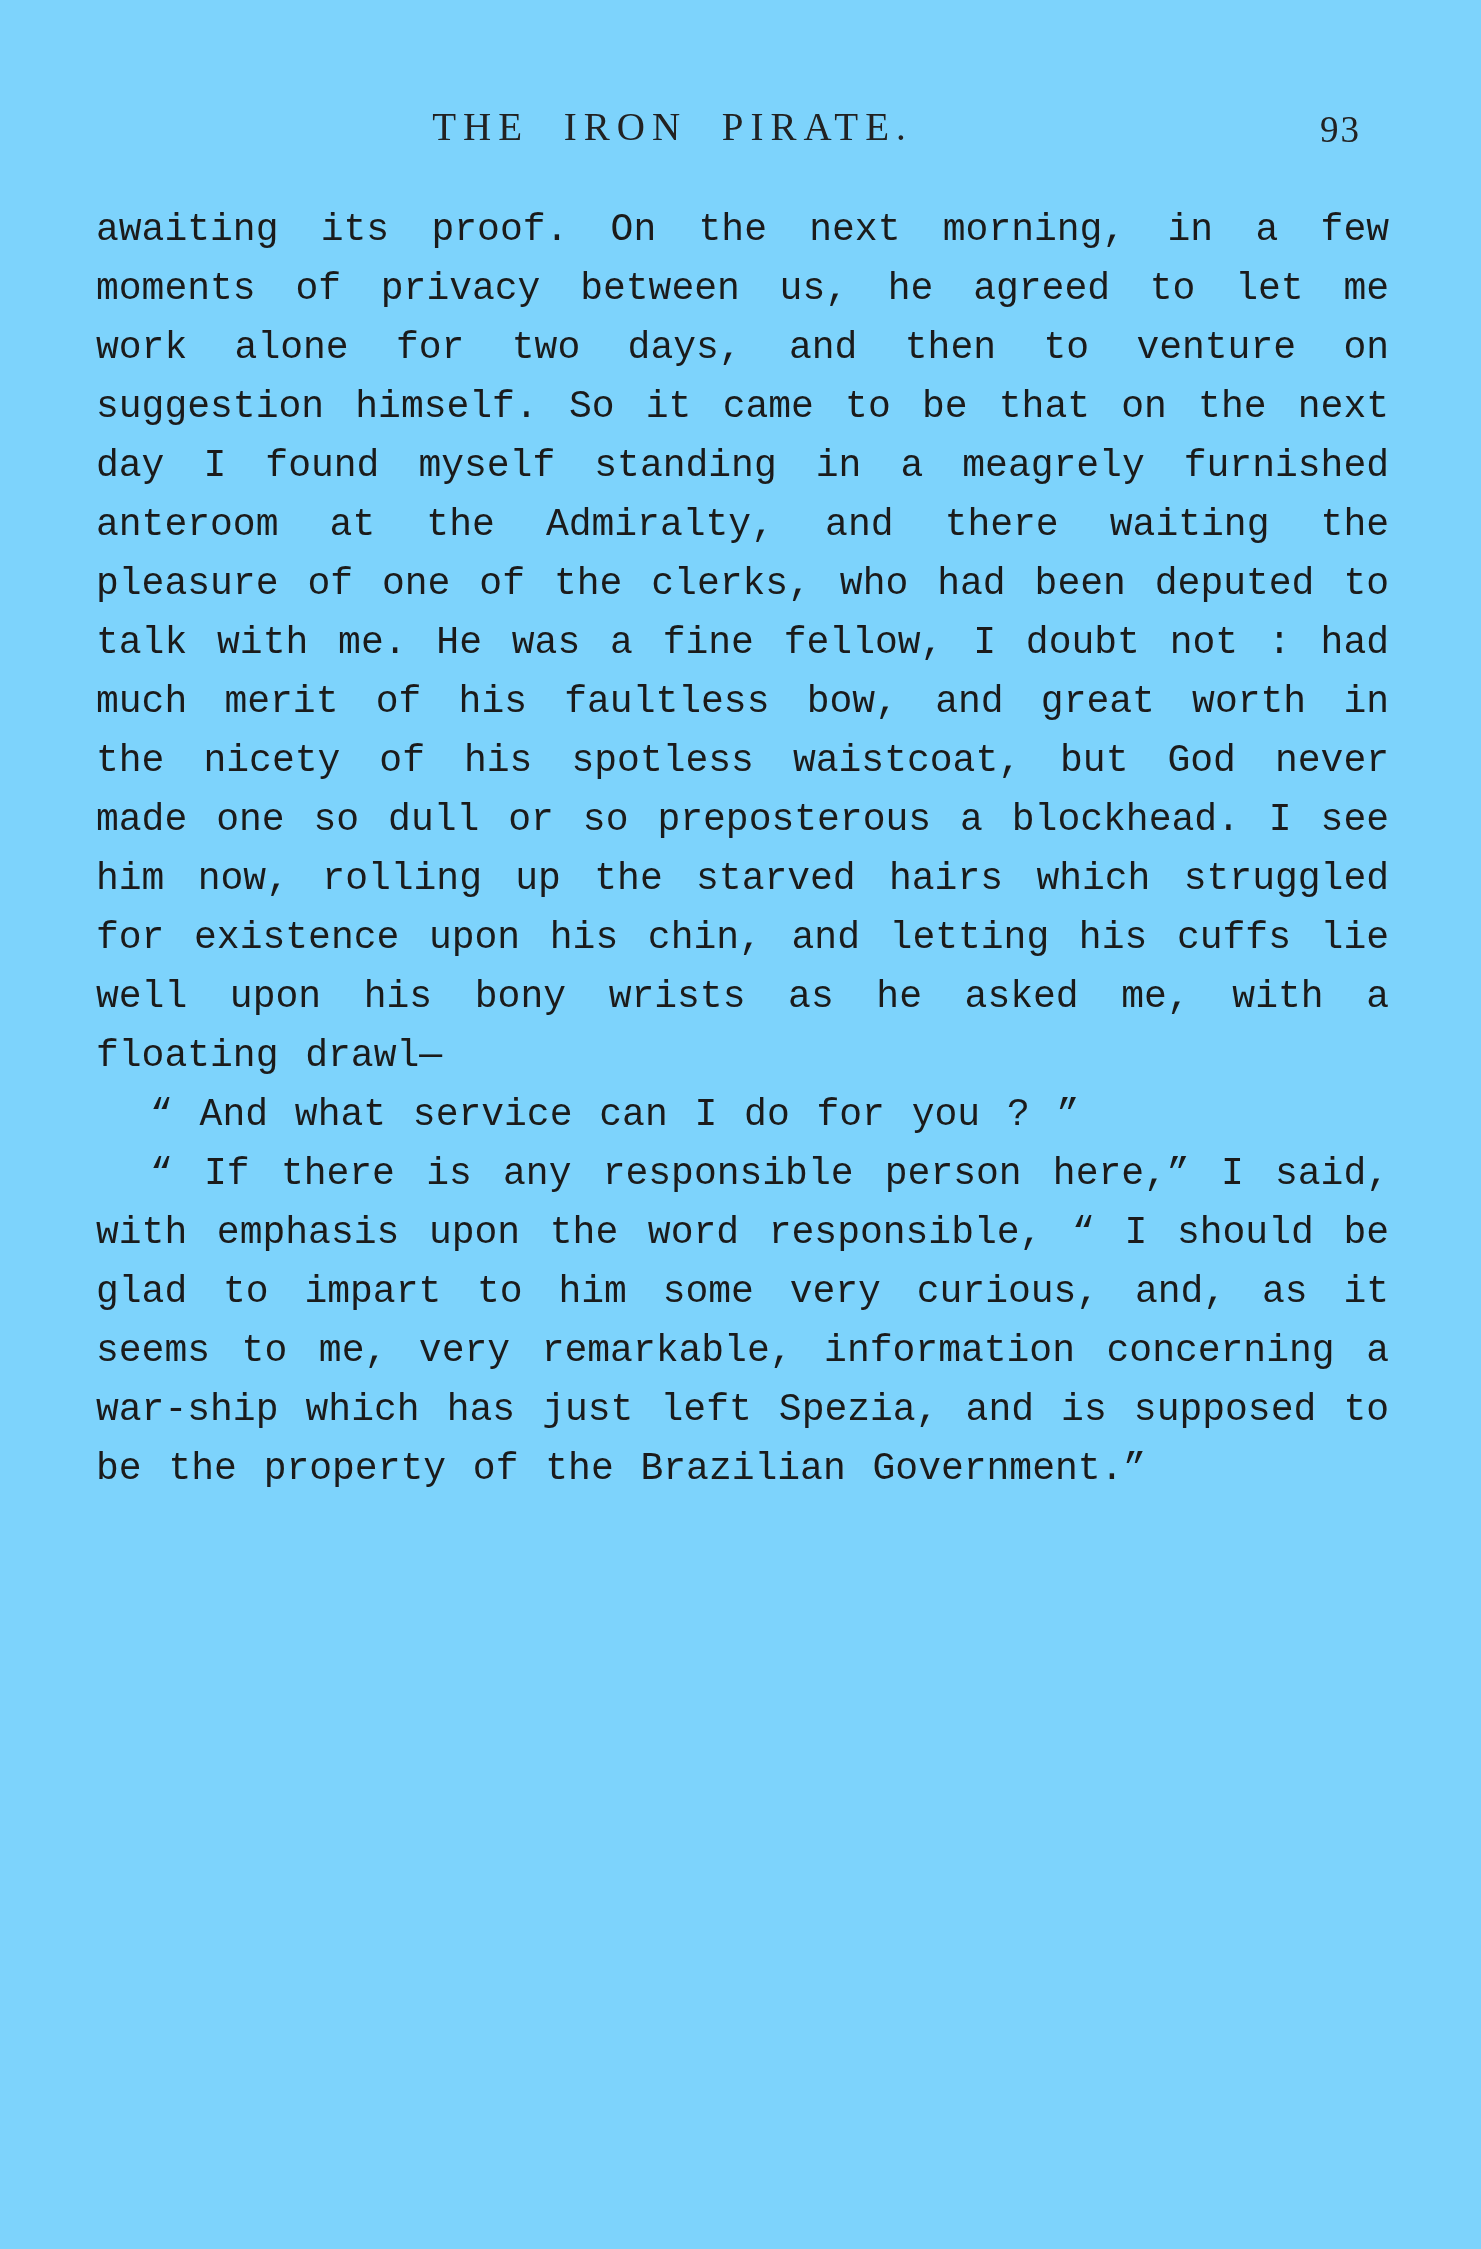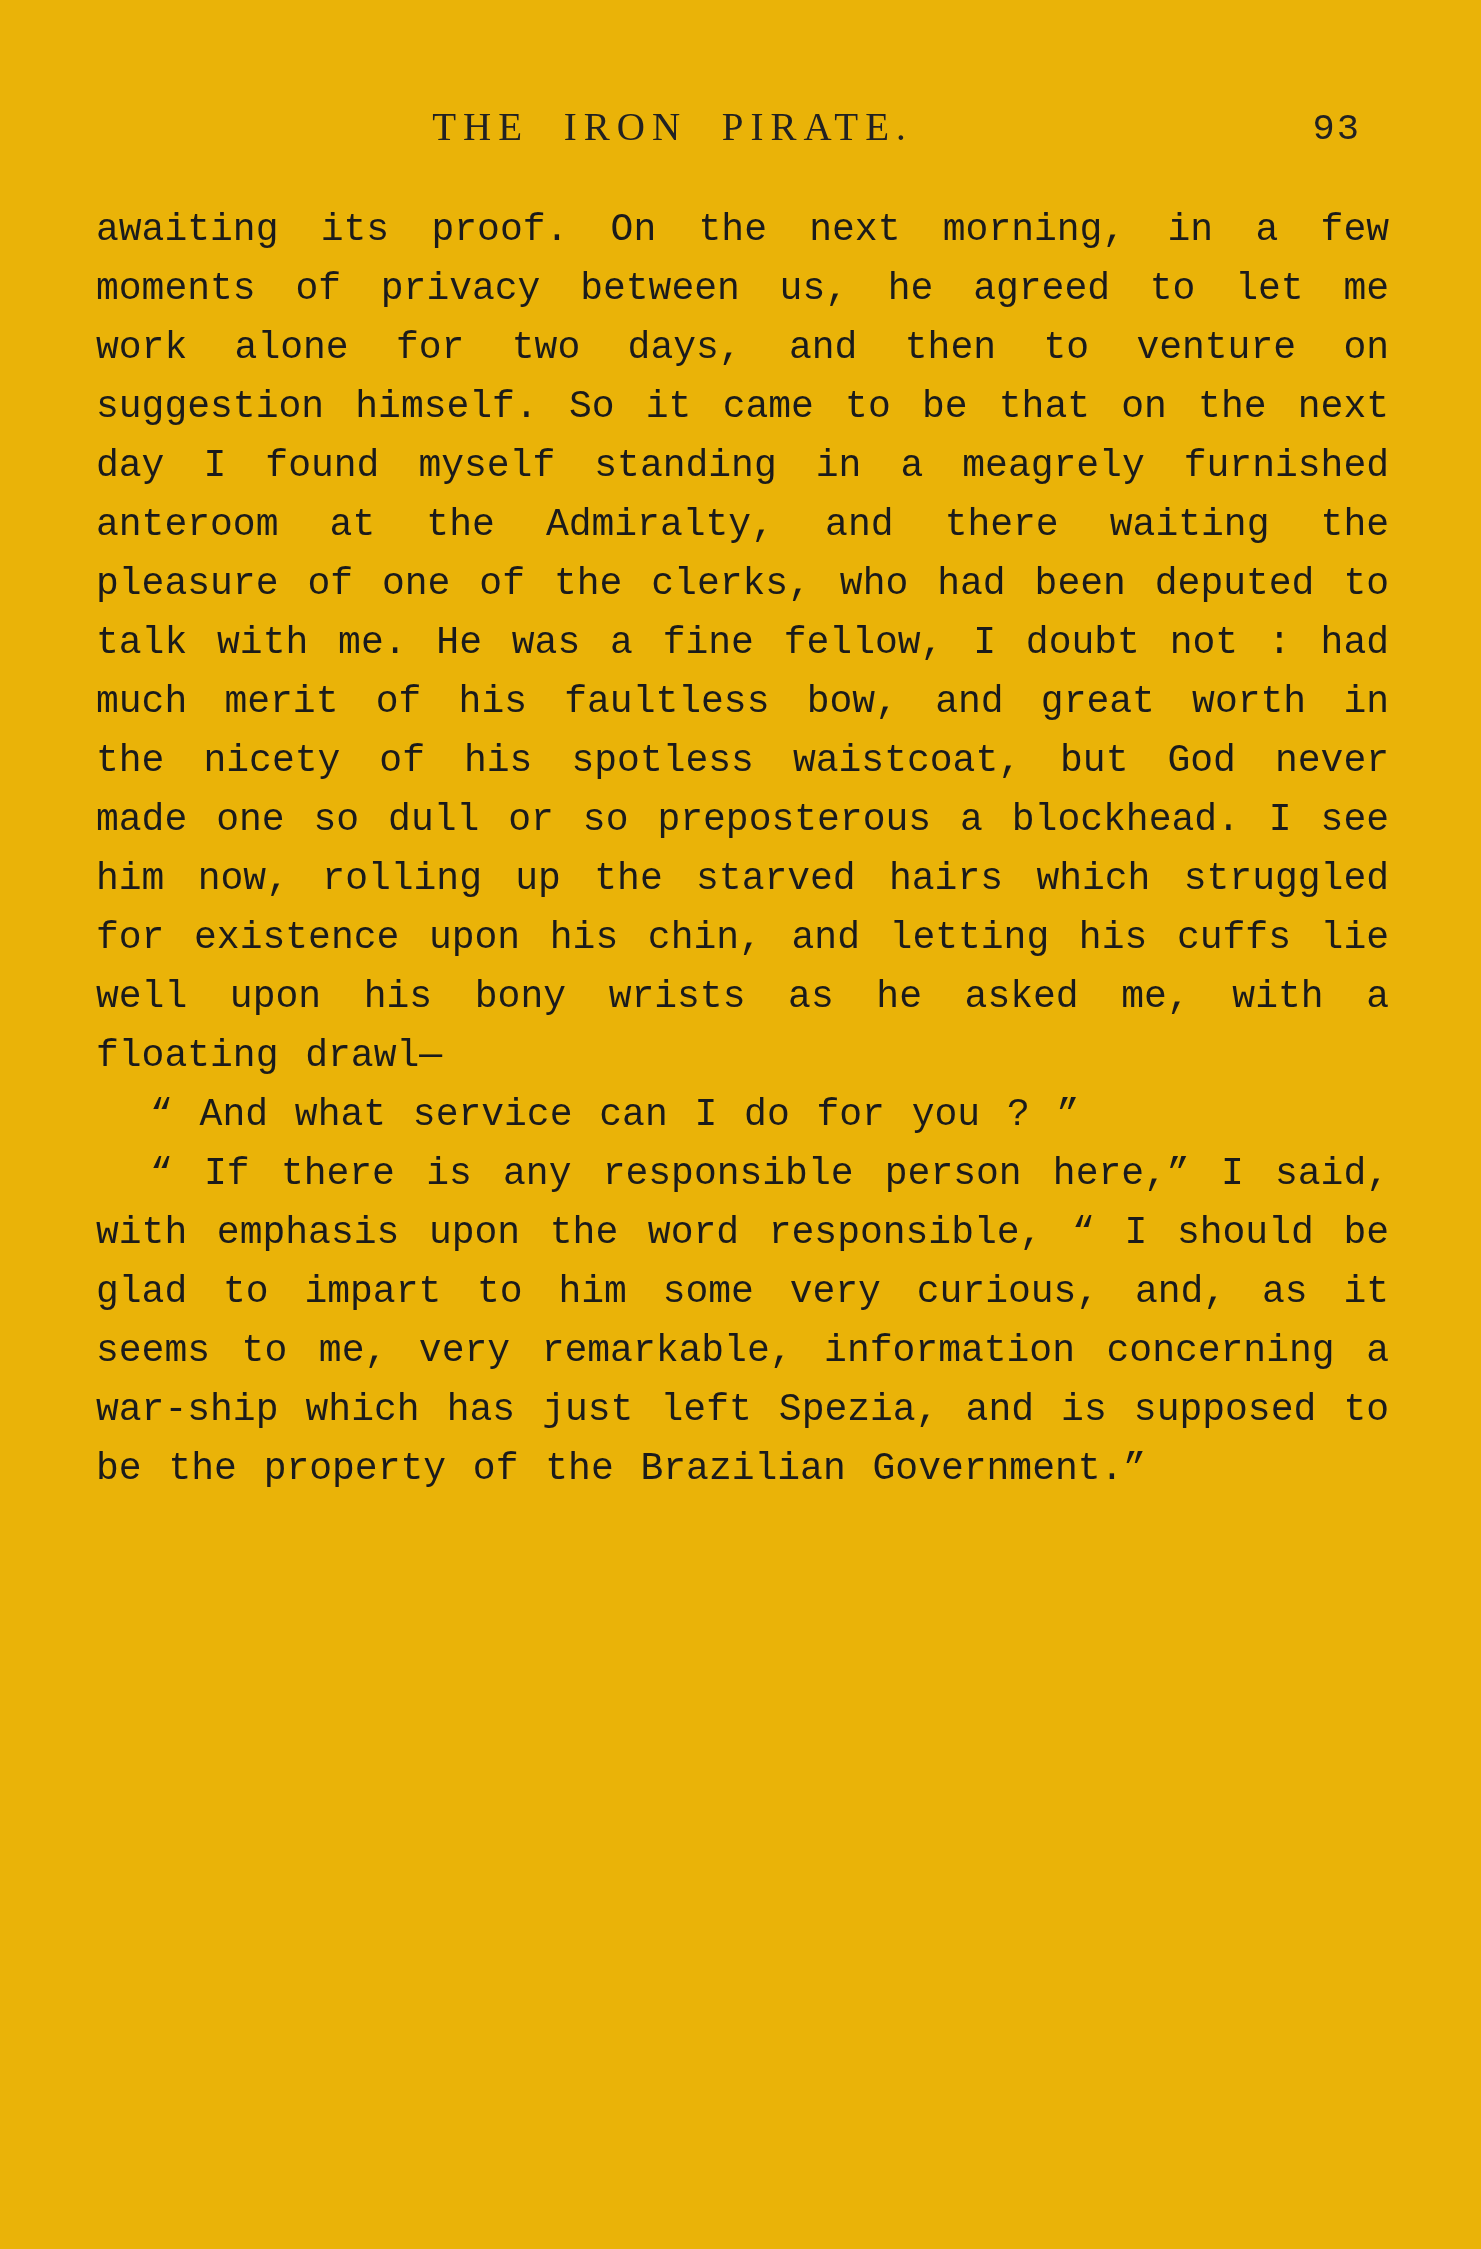--- a/index.html
+++ b/index.html
@@ -5,21 +5,21 @@
   html, body {
     margin: 0;
     padding: 0;
     background: #ffffff;
   }
   .page {
     position: relative;
     width: 1481px;
     height: 2249px;
     box-sizing: border-box;
-    background: #eab308;
+    background: #7dd3fc;
     color: #1b1b1b;
     font-family: "Liberation Serif", "DejaVu Serif", serif;
     padding: 104px 92px 0 96px;
     overflow: hidden;
   }
   .running-head {
     position: relative;
     height: 60px;
     margin-bottom: 36px;
   }
@@ -34,21 +34,20 @@
     color: #222;
     white-space: nowrap;
   }
   .running-head .folio {
     position: absolute;
     right: 28px;
     top: 4px;
     font-size: 37px;
     letter-spacing: 2px;
     color: #222;
-    font-family: Liberation Mono, monospace;
   }
   .body-text {
     font-size: 38px;
     line-height: 59px;
     text-align: justify;
     word-spacing: 4px;
   }
   .body-text p {
     margin: 0;
     padding: 0;

